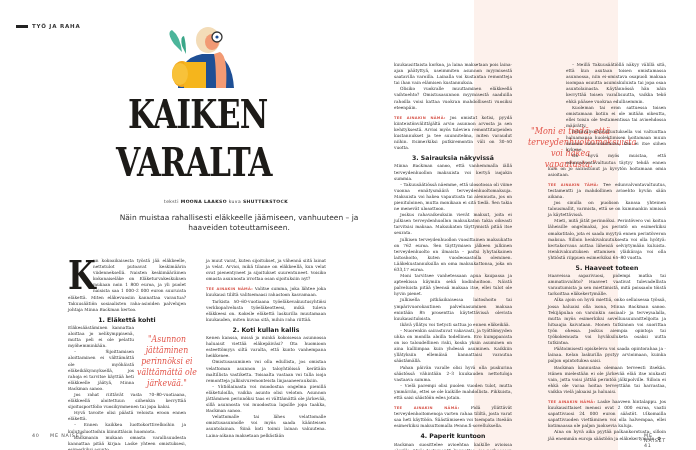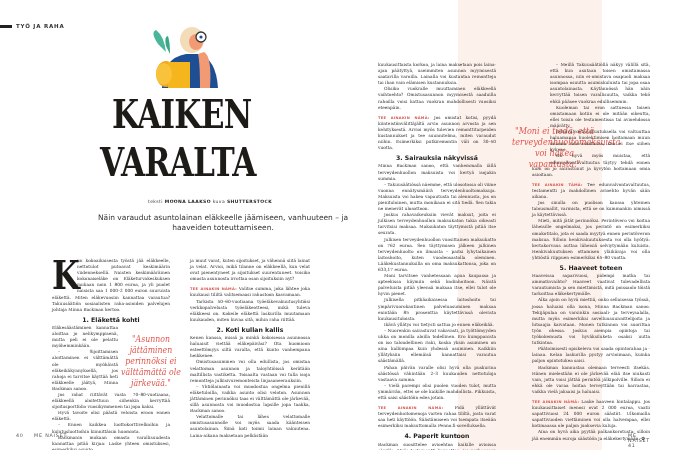--- a/index.html
+++ b/index.html
@@ -1,19 +1,19 @@
 <!DOCTYPE html>
 <html><head>
 <meta charset="utf-8">
 <style>
   * { box-sizing: border-box; margin: 0; padding: 0; }
   html, body { width: 696px; height: 450px; overflow: hidden; background: #ffffff; }
   body { position: relative; font-family: "DejaVu Serif", serif; color: #2b2b2b; }
 
-  .spread { position: absolute; left: 0; top: 0; width: 624px; height: 450px; background: #fff; }
+  .spread { position: absolute; left: 16px; top: 0; width: 624px; height: 450px; background: #fff; }
   .pink-panel { position: absolute; left: 458px; top: 0; width: 144px; height: 450px; background: #fdf1ec; }
 
   
   .section-tag { position: absolute; left: 0; top: 23px; display: flex; align-items: center; gap: 4px; }
   .section-tag .bar { width: 12px; height: 3px; background: #222; }
   .section-tag .label { font-family: "DejaVu Sans", sans-serif; font-weight: bold; font-size: 5.5px; letter-spacing: 0.8px; color: #333; }
 
   
   .illustration { position: absolute; left: 128px; top: 22px; width: 100px; height: 66px; }
 
@@ -83,21 +83,21 @@
   <div class="title l1">KAIKEN</div>
   <div class="title l2">VARALTA</div>
 
   <div class="byline">
     <span>teksti</span>
     <b>MOONA LAAKSO</b>
     <span>kuva</span>
     <b>SHUTTERSTOCK</b>
   </div>
 
-  <div class="lede">Näin varaudut asuntolainan eläkkeelle jäämiseen, vanhuuteen – ja haaveiden toteuttamiseen.</div>
+  <div class="lede">Näin muistaa rahallisesti eläkkeelle jäämiseen, vanhuuteen – ja haaveiden toteuttamiseen.</div>
 
   <div class="col col1">
     <span class="dropcap">K</span>
     <p class="noindent">un kokoaikaisesta työstä jää eläkkeelle, nettotulot putoavat keskimäärin viidenneksellä. Naisten keskimääräinen kokonaiseläke on Eläketurvakeskuksen mukaan noin 1 800 euroa, ja yli puolet naisista saa 1 000–2 000 euron suuruista eläkettä. Miten eläkevuosiin kannattaa varautua? Takuusäätiön sosiaalisten raha-asioiden palvelujen johtaja Minna Backman kertoo.</p>
     <h3>1. Eläkettä kohti</h3>
     <div class="shape-right" style="width:52px;height:50px;margin-top:14px;"></div>
     <p class="noindent">Eläkesäästäminen kannattaa aloittaa jo nelikymppisenä, mutta peli ei ole pelattu myöhemminkään.</p>
     <p>– Sijoittamisen aloittaminen ei välttämättä ole myöhäistä eläkeikäkynnyksellä, jos rahoja ei tarvitse käyttää heti eläkkeelle jäätyä, Minna Backman sanoo.</p>
     <p>Jos rahat riittävät vasta 70–80-vuotiaana, eläkkeellä aloitettuun siihenkin kerryttää sijoitusportfolio vuosikymmenen tai jopa kaksi.</p>
     <p>Hyvä tavoite olisi päästä veloista eroon ennen eläkettä.</p>

